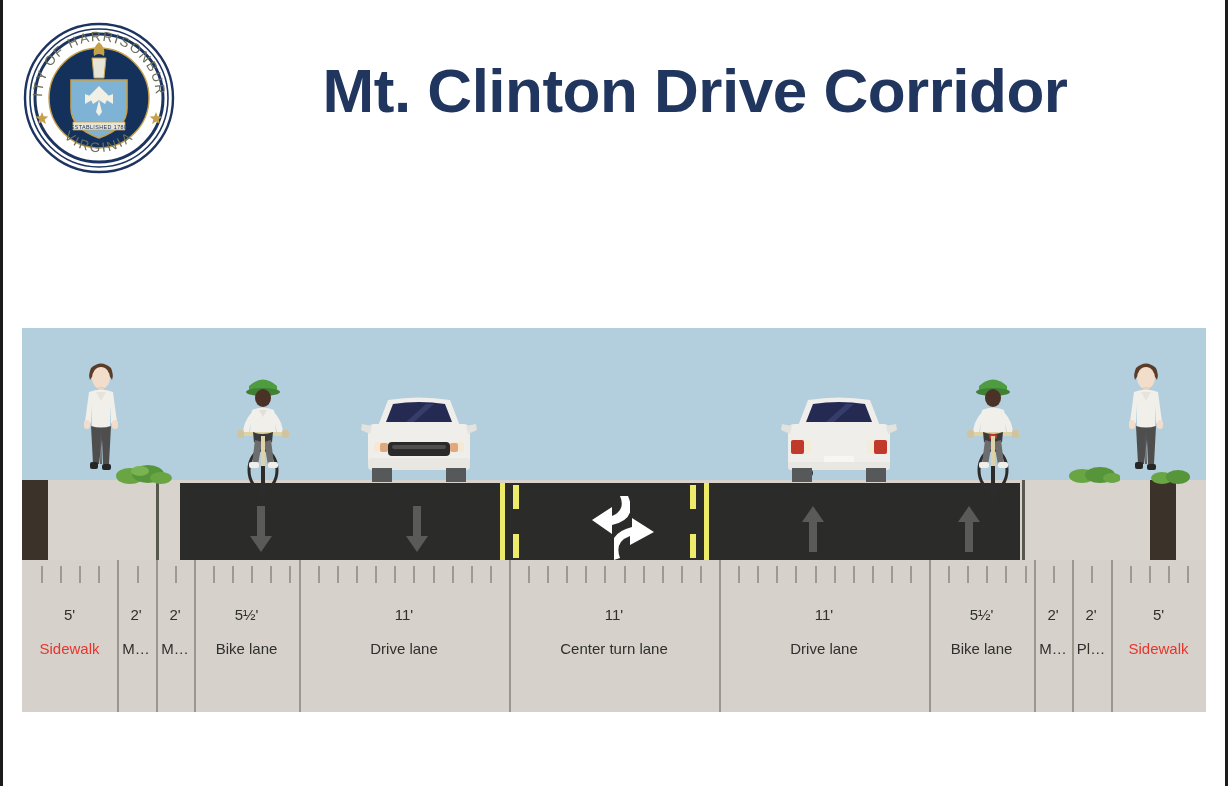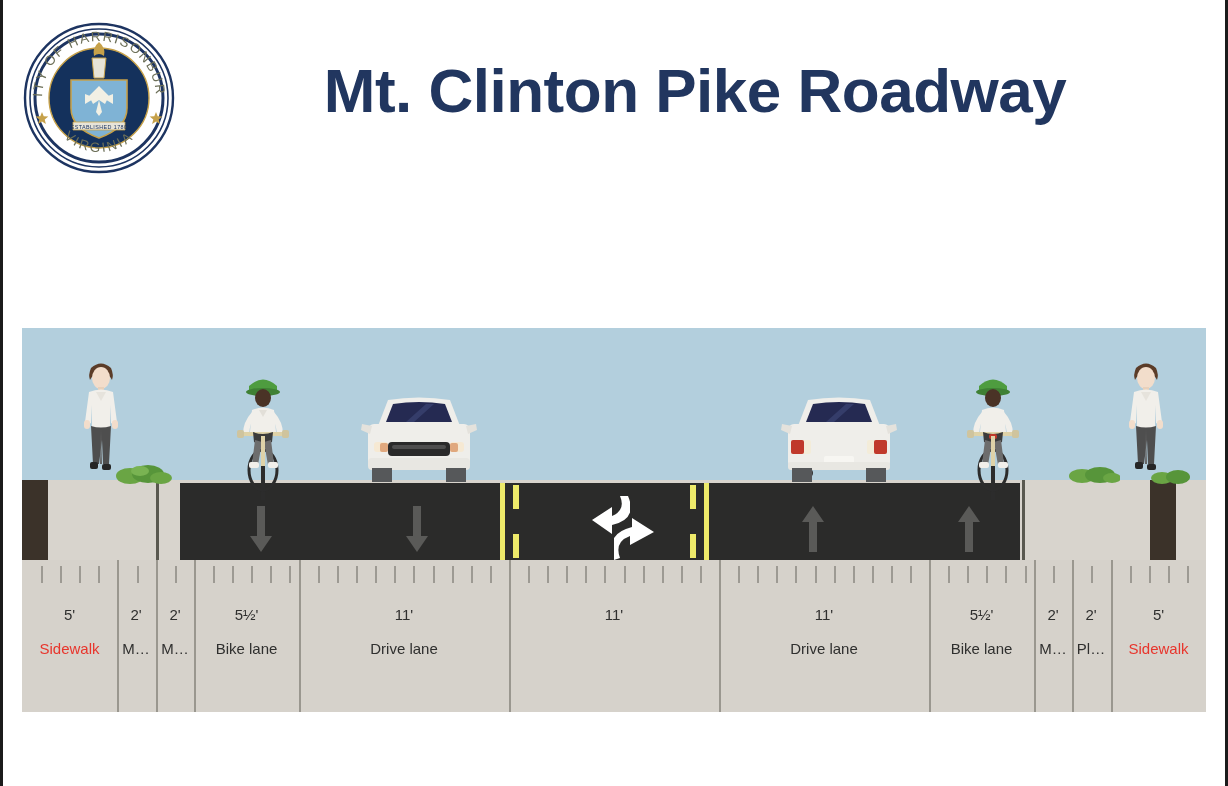--- a/index.html
+++ b/index.html
@@ -176,21 +176,21 @@
           <textPath href="#arcTop" startOffset="50%" text-anchor="middle">CITY OF HARRISONBURG</textPath>
         </text>
         <text font-size="13.5" fill="#6c6f58" font-family="Liberation Sans, sans-serif" letter-spacing="2.4">
           <textPath href="#arcBot" startOffset="50%" text-anchor="middle">VIRGINIA</textPath>
         </text>
       </g>
     </svg>
   </div>
 
   <div id="title">
-    <span class="line">Mt. Clinton Pike Roadway</span>
+    <span class="line">Mt. Clinton Drive Corridor</span>
   </div>
 
   <div id="illus">
 
     <div id="sky"></div>
     <div id="ground"></div>
 
     <div class="soil left" style="left:0px;"></div>
     <div class="soil right"></div>
 
@@ -464,20 +464,21 @@
         <div class="tick" style="left: 544px;"></div>
         <div class="tick" style="left: 563px;"></div>
         <div class="tick" style="left: 582px;"></div>
         <div class="tick" style="left: 602px;"></div>
         <div class="tick" style="left: 621px;"></div>
         <div class="tick" style="left: 640px;"></div>
         <div class="tick" style="left: 659px;"></div>
         <div class="tick" style="left: 678px;"></div>
         <div class="seg-label" style="left: 487px; width: 210px;">
           <span class="dim">11'</span>
+          <span class="name">Center turn lane</span>
         </div>
         <div class="seg-div" style="left: 697px;"></div>
         <div class="tick" style="left: 716px;"></div>
         <div class="tick" style="left: 735px;"></div>
         <div class="tick" style="left: 754px;"></div>
         <div class="tick" style="left: 773px;"></div>
         <div class="tick" style="left: 793px;"></div>
         <div class="tick" style="left: 812px;"></div>
         <div class="tick" style="left: 831px;"></div>
         <div class="tick" style="left: 850px;"></div>

